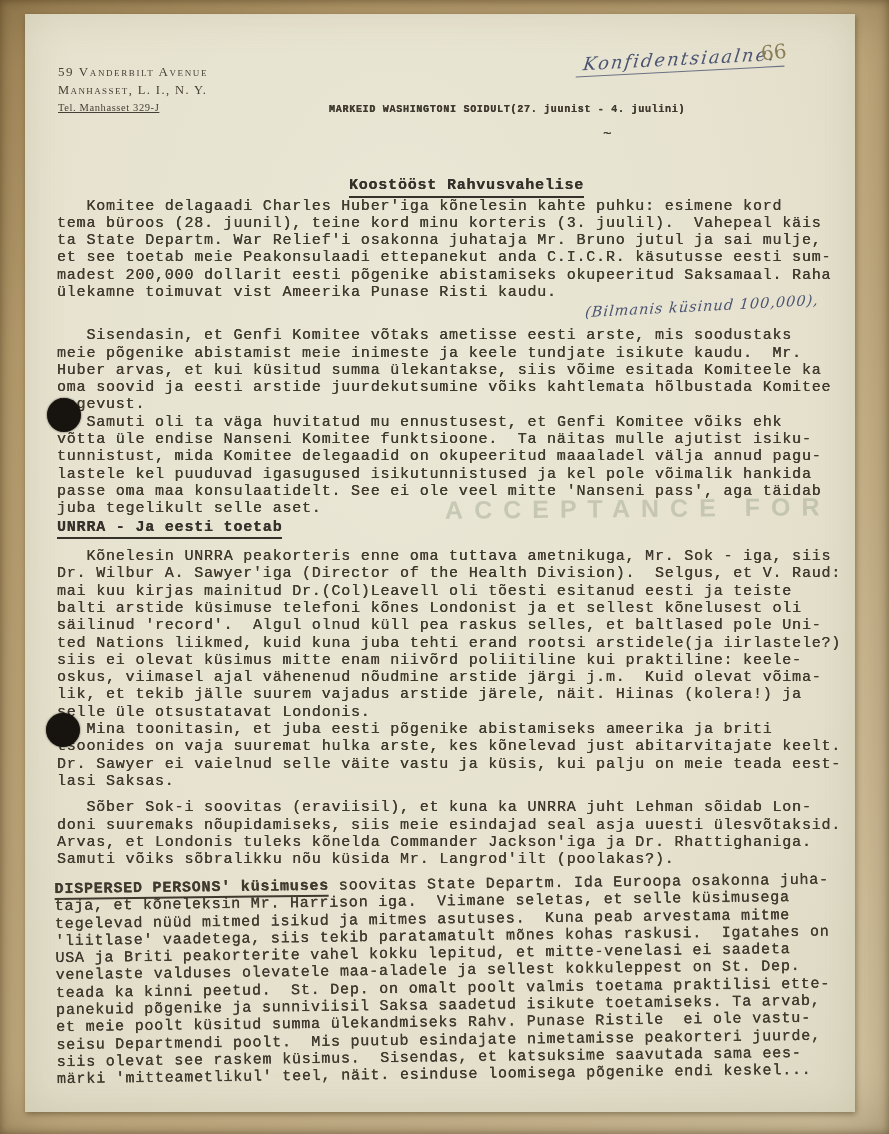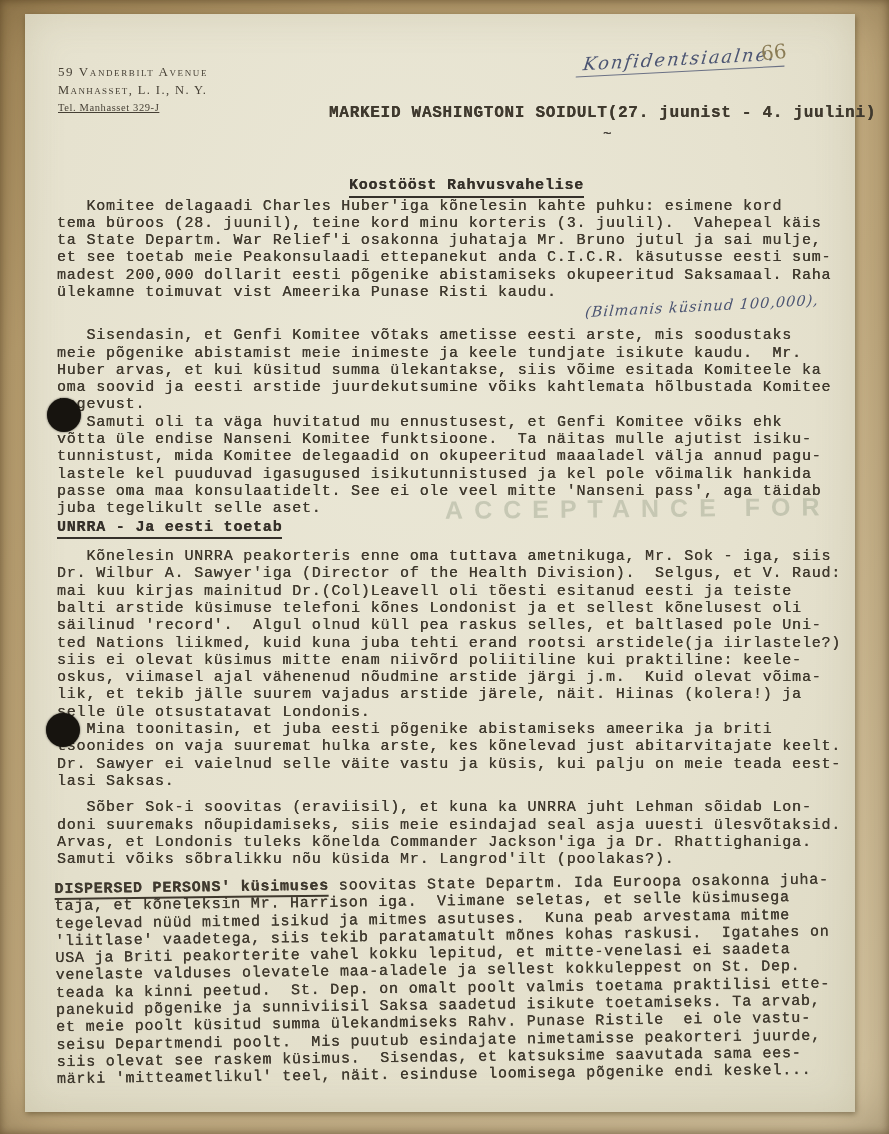--- a/index.html
+++ b/index.html
@@ -40,21 +40,21 @@
   .letterhead{
     position:absolute;left:33px;top:50px;width:180px;text-align:left;
     font-family:"Liberation Serif","DejaVu Serif",serif;color:#453f34;
   }
   .lh1{font-size:13px;font-variant:small-caps;letter-spacing:1.6px;}
   .lh2{font-size:12.5px;font-variant:small-caps;letter-spacing:1.4px;margin-top:3px;}
   .lh3{font-size:10.5px;margin-top:4px;letter-spacing:.6px;text-decoration:underline;}
   
   .doc-title{
     position:absolute;left:292px;top:90px;
-    font-size:16px;font-weight:bold;letter-spacing:.72px;white-space:nowrap;padding-left:12px;
+    font-size:10px;font-weight:bold;letter-spacing:.72px;white-space:nowrap;padding-left:12px;
   }
   .stray-mark{position:absolute;left:578px;top:112px;font-size:14px;color:#45403a;}
   
   .hand{font-family:"DejaVu Serif",serif;font-style:italic;color:#4b5472;}
   .handnote{
     position:absolute;left:552px;top:34px;font-size:18px;letter-spacing:2px;
     transform:rotate(-3deg) skewX(-10deg);
     border-bottom:1.5px solid rgba(75,84,114,.8);padding:0 10px 2px 6px;
   }
   .pagenum{

